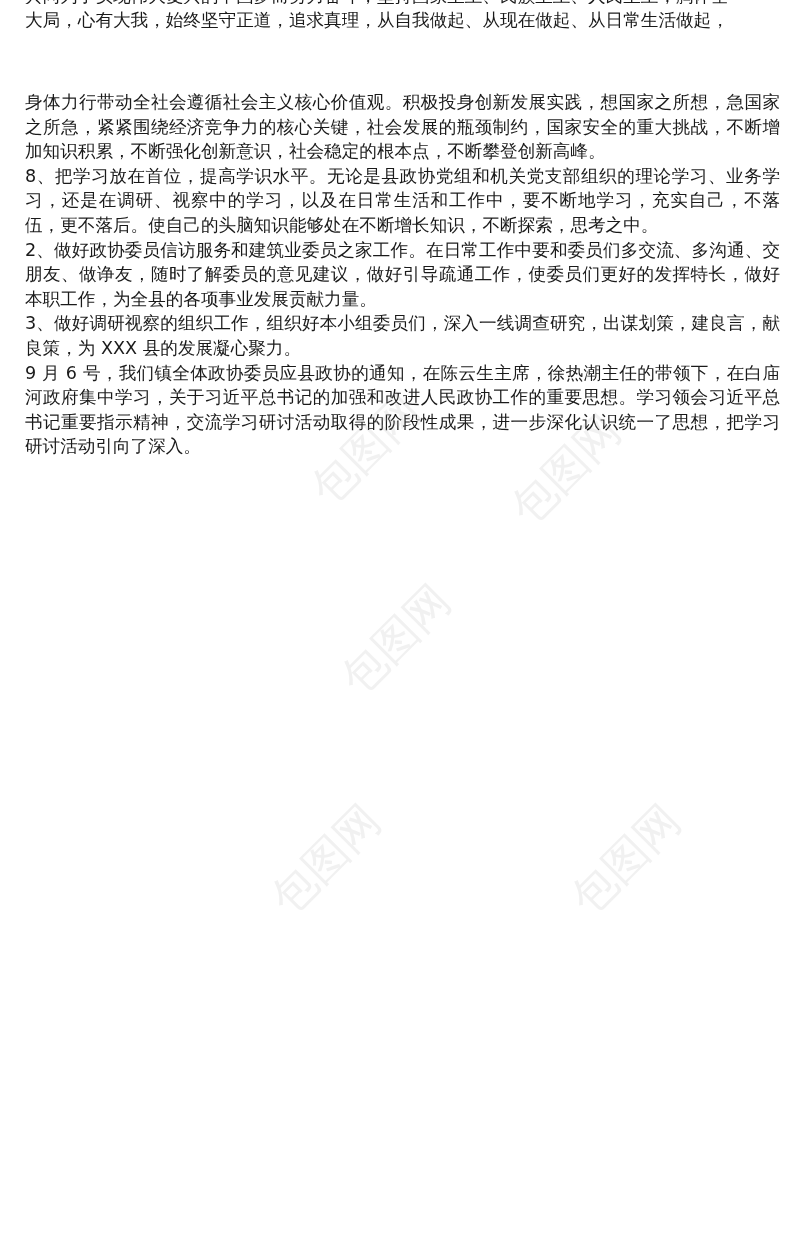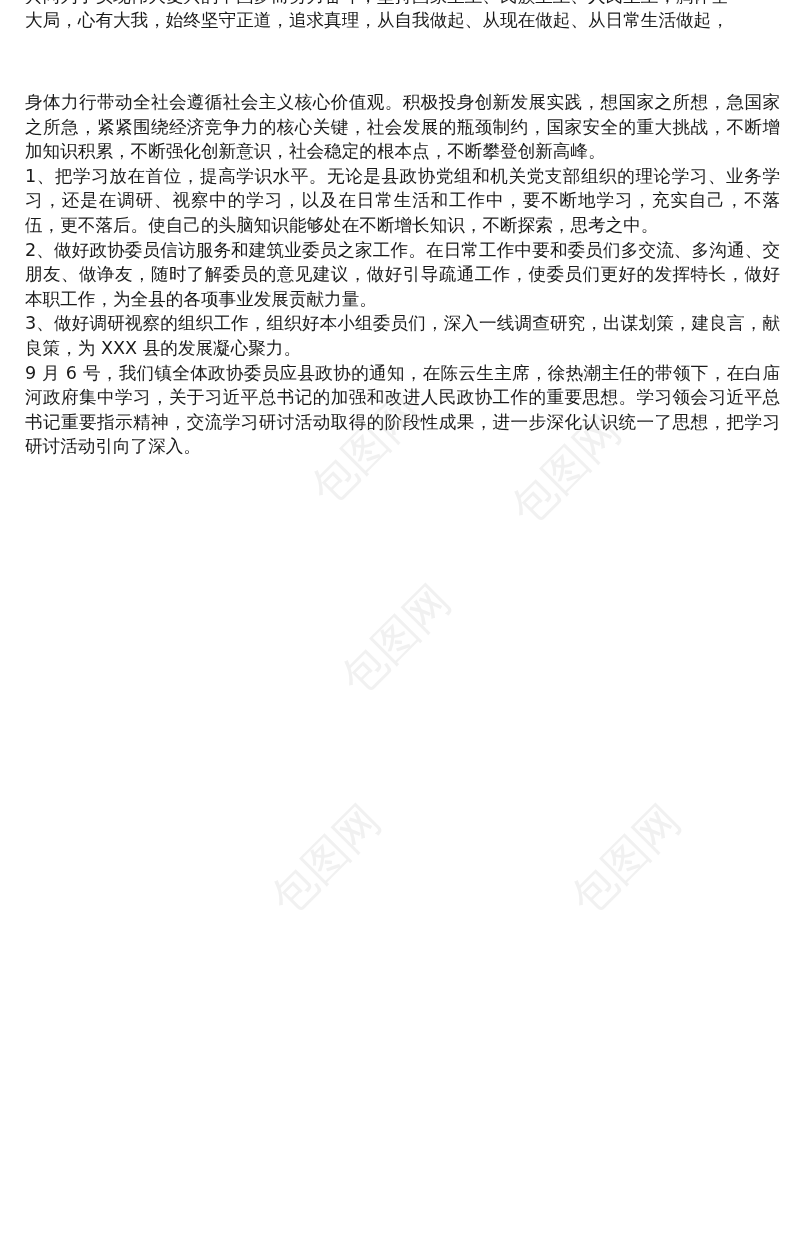--- a/index.html
+++ b/index.html
@@ -20,21 +20,21 @@
 </head>
 <body>
 
 <div class="page">
 
   <div class="clip-line">共同为了实现伟大复兴的中国梦而努力奋斗，坚持国家至上、民族至上、人民至上，胸怀全</div>
   <div class="top-line">大局，心有大我，始终坚守正道，追求真理，从自我做起、从现在做起、从日常生活做起，</div>
 
   <div class="body">
     <p>身体力行带动全社会遵循社会主义核心价值观。积极投身创新发展实践，想国家之所想，急国家之所急，紧紧围绕经济竞争力的核心关键，社会发展的瓶颈制约，国家安全的重大挑战，不断增加知识积累，不断强化创新意识，社会稳定的根本点，不断攀登创新高峰。</p>
-    <p>1、把学习放在首位，提高学识水平。无论是县政协党组和机关党支部组织的理论学习、业务学习，还是在调研、视察中的学习，以及在日常生活和工作中，要不断地学习，充实自己，不落伍，更不落后。使自己的头脑知识能够处在不断增长知识，不断探索，思考之中。</p>
+    <p>8、把学习放在首位，提高学识水平。无论是县政协党组和机关党支部组织的理论学习、业务学习，还是在调研、视察中的学习，以及在日常生活和工作中，要不断地学习，充实自己，不落伍，更不落后。使自己的头脑知识能够处在不断增长知识，不断探索，思考之中。</p>
     <p>2、做好政协委员信访服务和建筑业委员之家工作。在日常工作中要和委员们多交流、多沟通、交朋友、做诤友，随时了解委员的意见建议，做好引导疏通工作，使委员们更好的发挥特长，做好本职工作，为全县的各项事业发展贡献力量。</p>
     <p>3、做好调研视察的组织工作，组织好本小组委员们，深入一线调查研究，出谋划策，建良言，献良策，为 XXX 县的发展凝心聚力。</p>
     <p>9 月 6 号，我们镇全体政协委员应县政协的通知，在陈云生主席，徐热潮主任的带领下，在白庙河政府集中学习，关于习近平总书记的加强和改进人民政协工作的重要思想。学习领会习近平总书记重要指示精神，交流学习研讨活动取得的阶段性成果，进一步深化认识统一了思想，把学习研讨活动引向了深入。</p>
   </div>
 
   <div class="watermark" style="left:300px; top:420px;">包图网</div>
   <div class="watermark" style="left:500px; top:440px;">包图网</div>
   <div class="watermark" style="left:330px; top:610px;">包图网</div>
   <div class="watermark" style="left:560px; top:830px;">包图网</div>
   <div class="watermark" style="left:260px; top:830px;">包图网</div>

